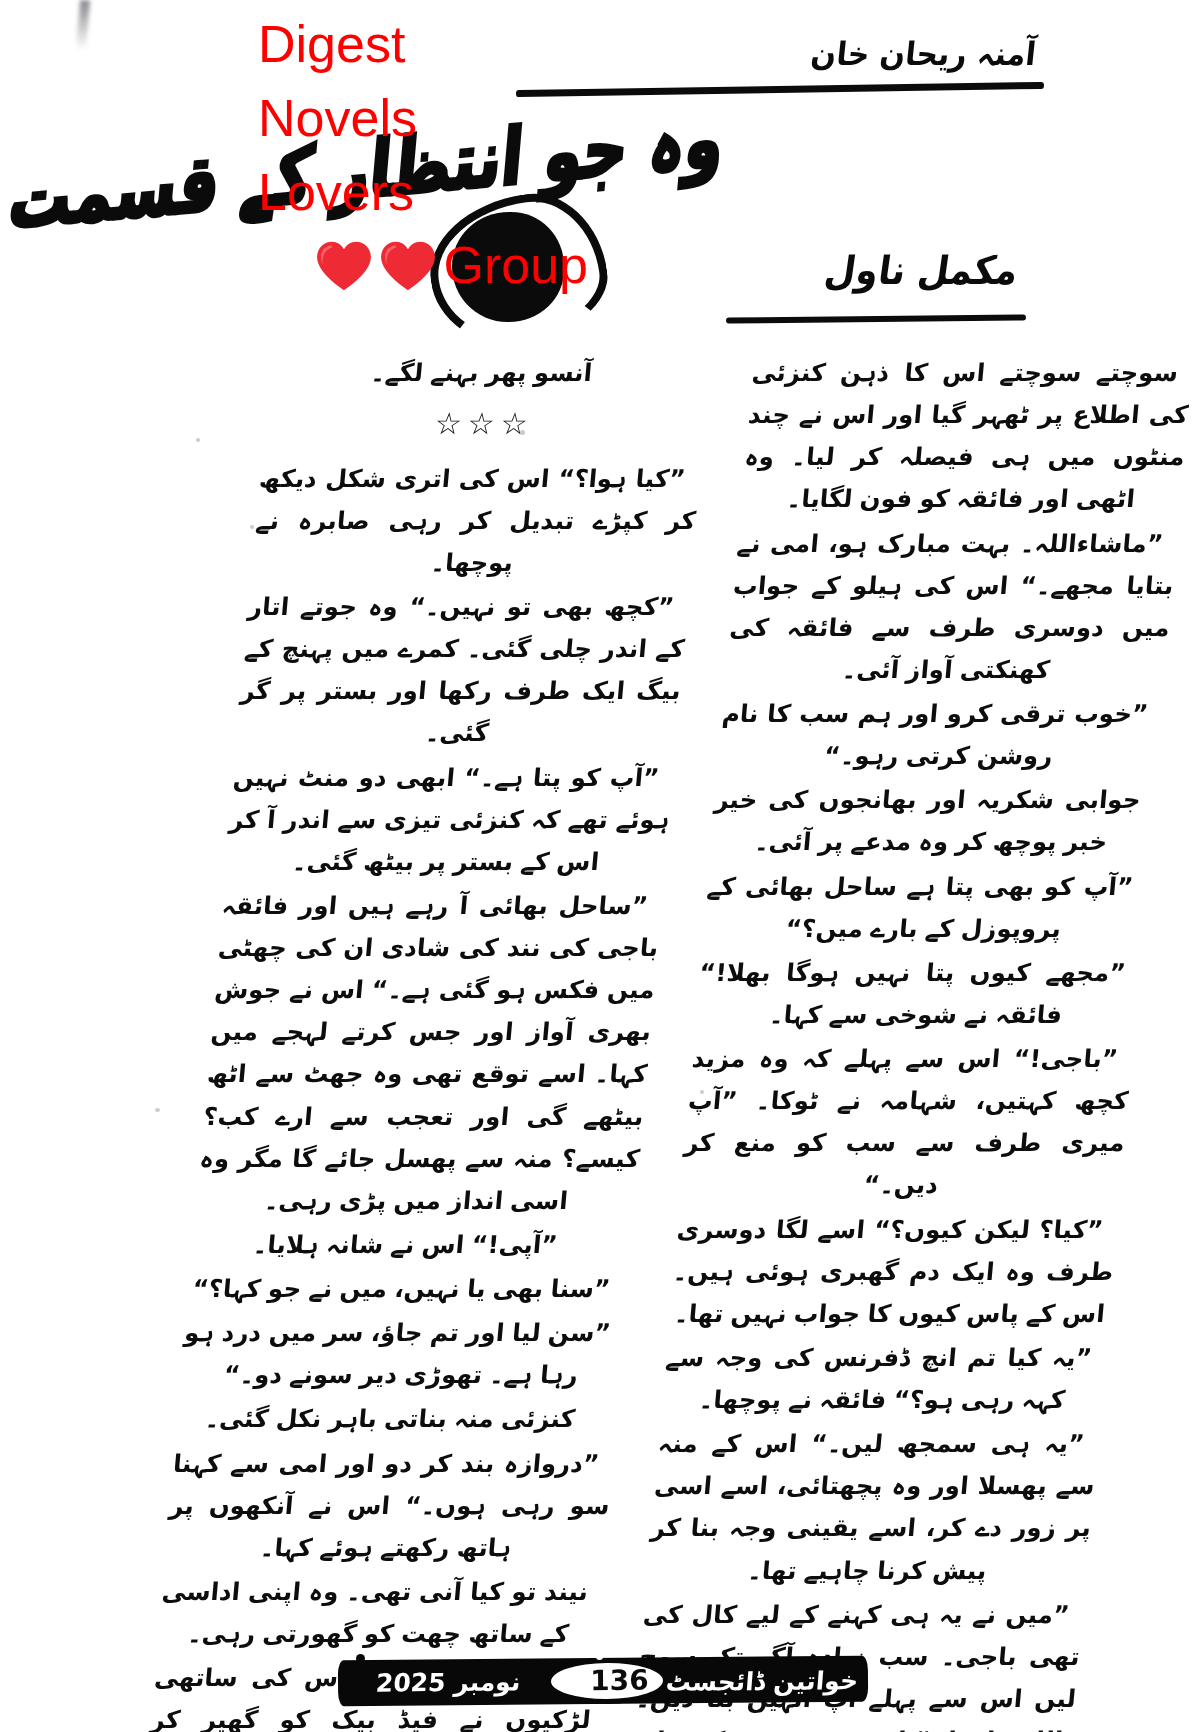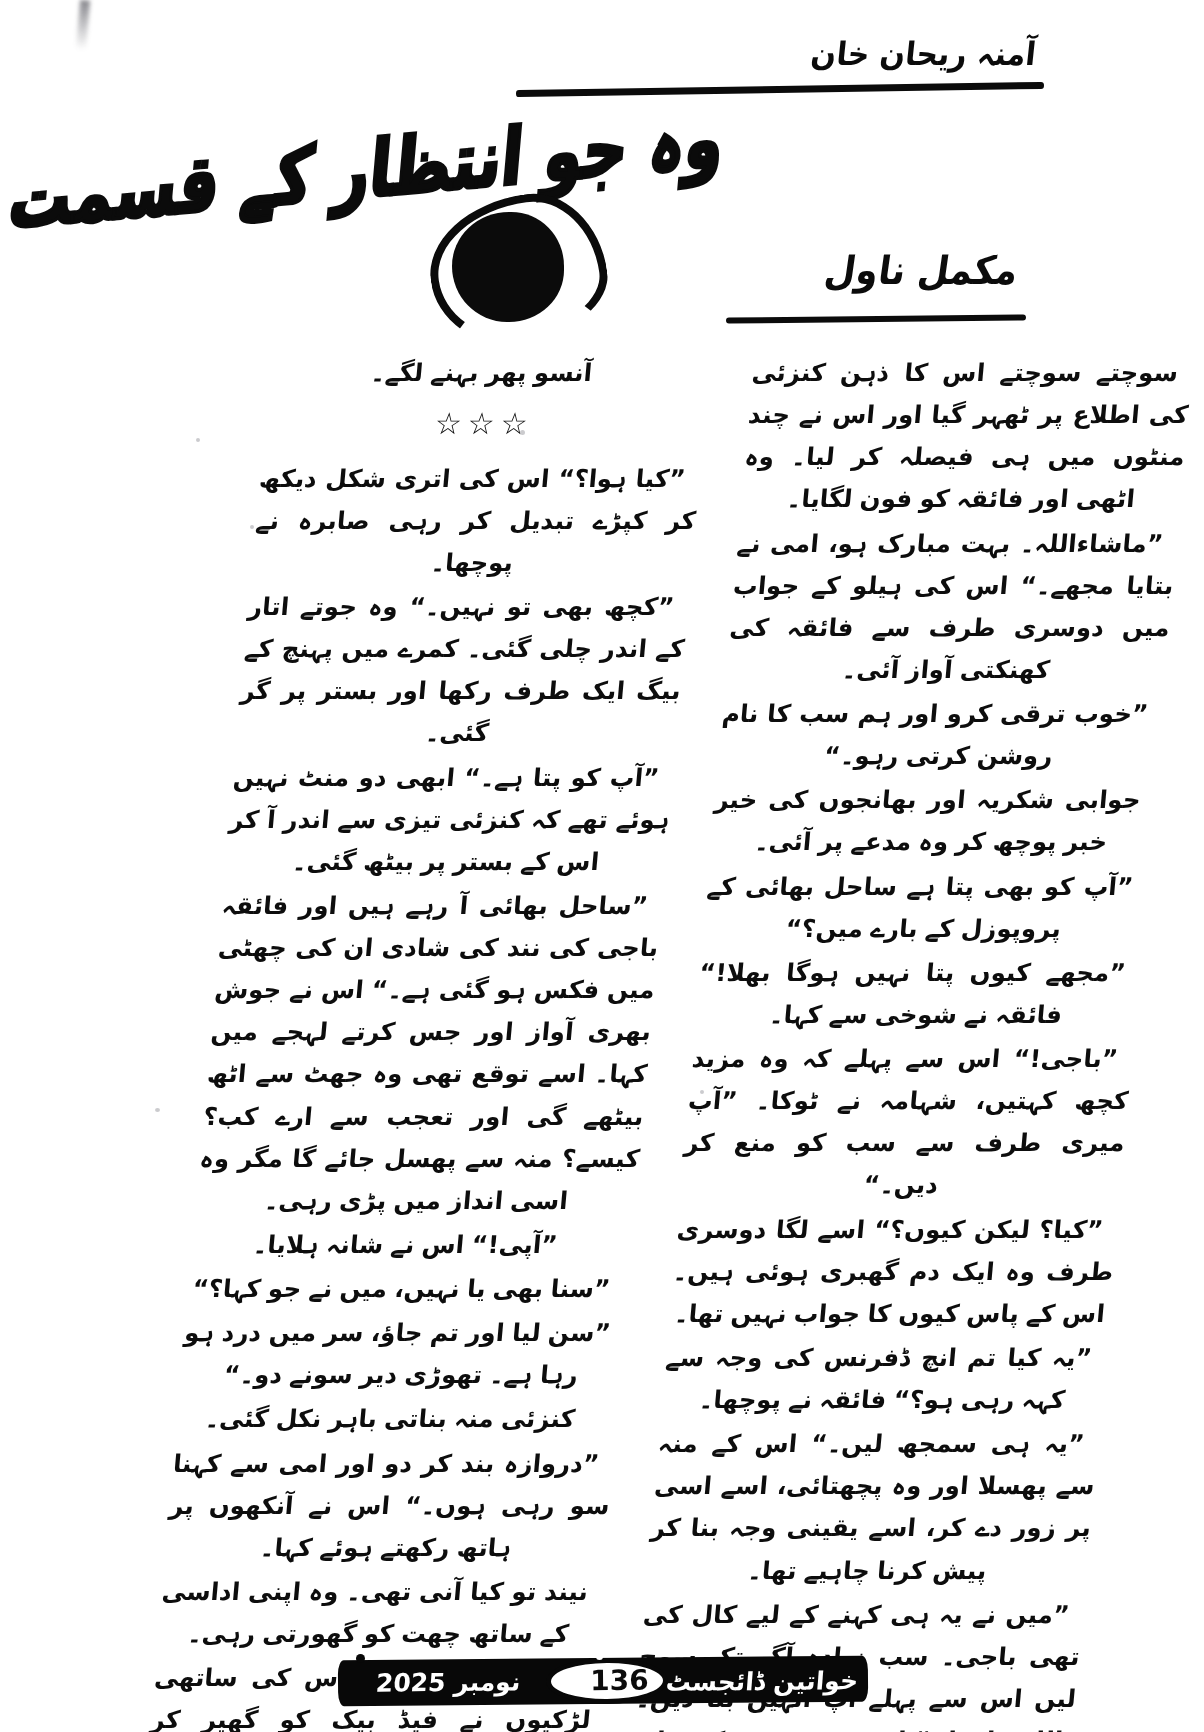--- a/index.html
+++ b/index.html
@@ -312,20 +312,40 @@
     <div class="novel-title">وہ جو انتظار کے قسمت آئے تھے</div>
 
     <div class="title-swirl"></div>
     <div class="title-blob"></div>
 
     <div class="complete-novel">مکمل ناول</div>
 
     <div class="rule-under-complete"></div>
   </div>
 
+  <div class="watermark">
+    <div class="wm-line">Digest</div>
+    <div class="wm-line">Novels</div>
+    <div class="wm-line">Lovers</div>
+    <div class="wm-group-row">
+      <span class="wm-line">Group</span>
+      <span class="heart">
+        <svg viewBox="0 0 32 29" aria-hidden="true">
+          <path d="M16 28 C16 28 1 18.5 1 9.6 C1 4.6 4.8 1 9.2 1 C12.2 1 14.7 2.7 16 5.2 C17.3 2.7 19.8 1 22.8 1 C27.2 1 31 4.6 31 9.6 C31 18.5 16 28 16 28 Z" fill="#ee2a35"></path>
+          <path d="M9.2 3.1 C6 3.1 3.2 5.7 3.2 9.6 C3.2 11 3.6 12.4 4.3 13.7 C3.6 11.3 4.4 7.5 6.6 5.6 C7.5 4.8 8.4 4.4 9.2 4.3 Z" fill="#ff6b72" opacity=".85"></path>
+        </svg>
+      </span>
+      <span class="heart">
+        <svg viewBox="0 0 32 29" aria-hidden="true">
+          <path d="M16 28 C16 28 1 18.5 1 9.6 C1 4.6 4.8 1 9.2 1 C12.2 1 14.7 2.7 16 5.2 C17.3 2.7 19.8 1 22.8 1 C27.2 1 31 4.6 31 9.6 C31 18.5 16 28 16 28 Z" fill="#ee2a35"></path>
+          <path d="M9.2 3.1 C6 3.1 3.2 5.7 3.2 9.6 C3.2 11 3.6 12.4 4.3 13.7 C3.6 11.3 4.4 7.5 6.6 5.6 C7.5 4.8 8.4 4.4 9.2 4.3 Z" fill="#ff6b72" opacity=".85"></path>
+        </svg>
+      </span>
+    </div>
+  </div>
 
   <div class="columns">
 
     <div class="col col-right">
       <p>سوچتے سوچتے اس کا ذہن کنزئی کی اطلاع پر ٹھہر گیا اور اس نے چند منٹوں میں ہی فیصلہ کر لیا۔ وہ اٹھی اور فائقہ کو فون لگایا۔</p>
       <p>”ماشاءاللہ۔ بہت مبارک ہو، امی نے بتایا مجھے۔“ اس کی ہیلو کے جواب میں دوسری طرف سے فائقہ کی کھنکتی آواز آئی۔</p>
       <p>”خوب ترقی کرو اور ہم سب کا نام روشن کرتی رہو۔“</p>
       <p>جوابی شکریہ اور بھانجوں کی خیر خبر پوچھ کر وہ مدعے پر آئی۔</p>
       <p>”آپ کو بھی پتا ہے ساحل بھائی کے پروپوزل کے بارے میں؟“</p>
       <p>”مجھے کیوں پتا نہیں ہوگا بھلا!“ فائقہ نے شوخی سے کہا۔</p>

